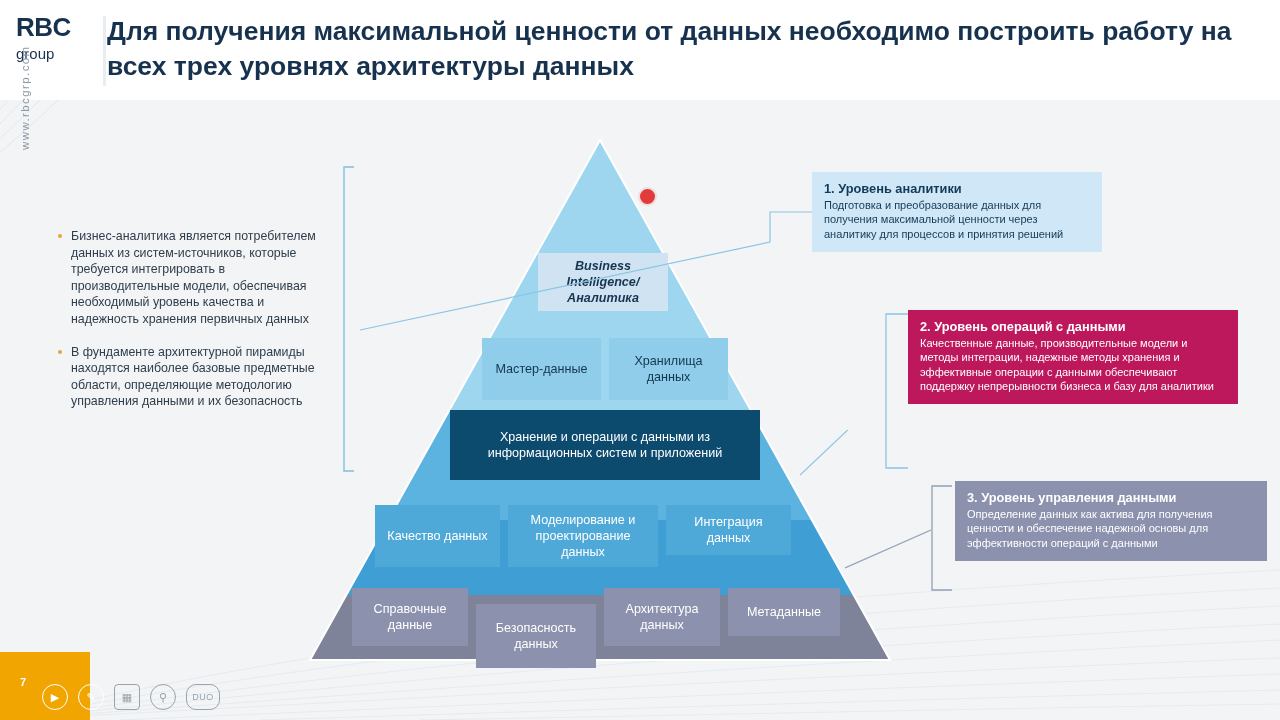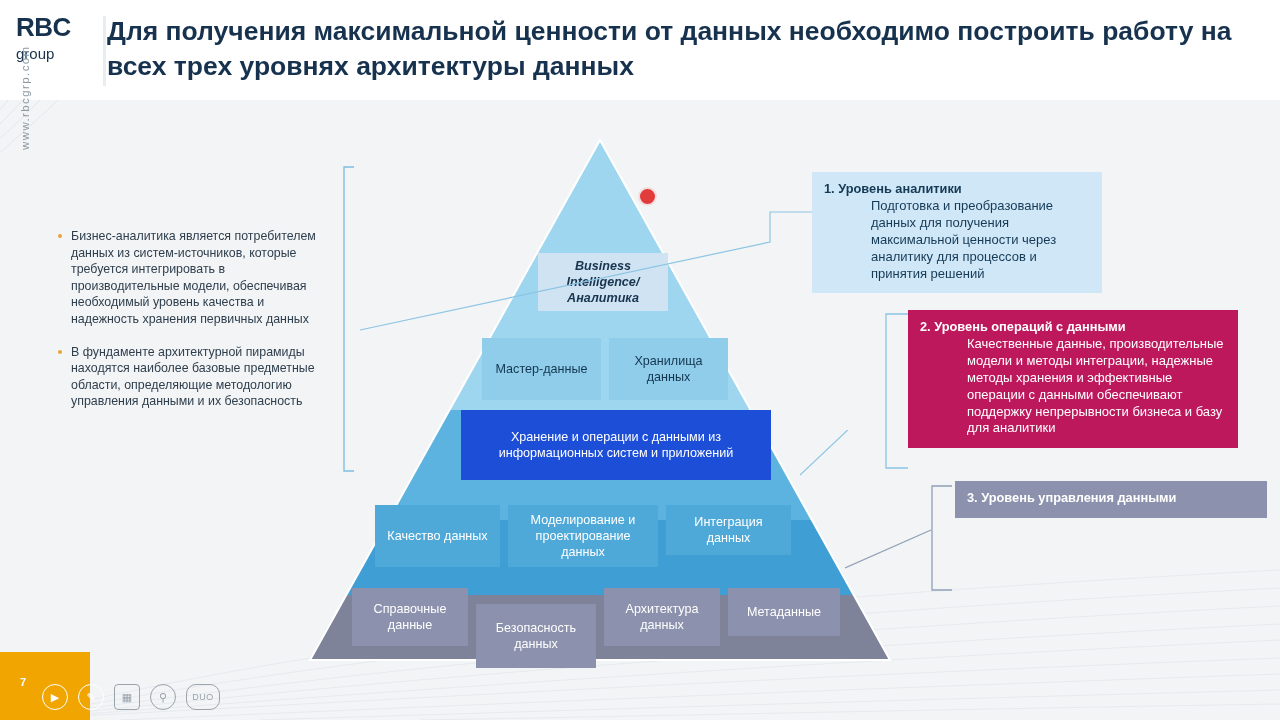--- a/index.html
+++ b/index.html
@@ -66,33 +66,33 @@
   .bracket { position:absolute; }
 
   
   .pbox {
     position:absolute; display:flex; align-items:center; justify-content:center;
     text-align:center; color:#ffffff; font-size:12.6px; line-height:1.28;
     padding:4px 6px;
   }
   .pbox.bi     { background:#cfe3f2; color:#18354f; font-weight:bold; font-style:italic; }
   .pbox.l2     { background:#8fcdeb; color:#14374f; }
-  .pbox.l2wide { background:#1d4ed8; color:#ffffff;margin-left:11px; }
+  .pbox.l2wide { background:#0c4a6e; color:#ffffff; }
   .pbox.l3     { background:#4fa9d8; color:#ffffff; }
   .pbox.l4     { background:#8c91ad; color:#ffffff; }
 
   .red-dot {
     position:absolute; width:19px; height:19px; border-radius:50%;
     background:#e23b3b; border:2px solid #f0dede;
   }
 
   
   .callout { position:absolute; padding:9px 12px 11px 12px; }
   .callout .c-title { font-weight:bold; font-size:12.8px; margin-bottom:2px; }
-  .callout .c-body  { font-size:13px; line-height:1.3;margin-left:47px; }
+  .callout .c-body  { font-size:11px; line-height:1.3; }
 
   #callout-1 { left:812px; top:172px; width:290px; background:#cfe7f7; color:#153a56; }
   #callout-2 { left:908px; top:310px; width:330px; background:#be185d; color:#ffffff; }
   #callout-3 { left:955px; top:481px; width:312px; background:#8c91ad; color:#ffffff; }
 
   .connector { position:absolute; }
 
   
   .bottom-orange {
     position:absolute; left:0; bottom:0; width:90px; height:68px; background:#f0a500;
@@ -222,20 +222,21 @@
   <div class="c-body">Подготовка и преобразование данных для получения максимальной ценности через аналитику для процессов и принятия решений</div>
 </div>
 
 <div class="callout" id="callout-2">
   <div class="c-title">2. Уровень операций с данными</div>
   <div class="c-body">Качественные данные, производительные модели и методы интеграции, надежные методы хранения и эффективные операции с данными обеспечивают поддержку непрерывности бизнеса и базу для аналитики</div>
 </div>
 
 <div class="callout" id="callout-3">
   <div class="c-title">3. Уровень управления данными</div>
+  <div class="c-body">Определение данных как актива для получения ценности и обеспечение надежной основы для эффективности операций с данными</div>
 </div>
 
 <div class="bottom-orange"></div>
 <div class="page-num">7</div>
 
 <div class="ctrl-bar">
   <div class="ctrl">▶</div>
   <div class="ctrl">✎</div>
   <div class="ctrl sq dark">▦</div>
   <div class="ctrl dark">⚲</div>

